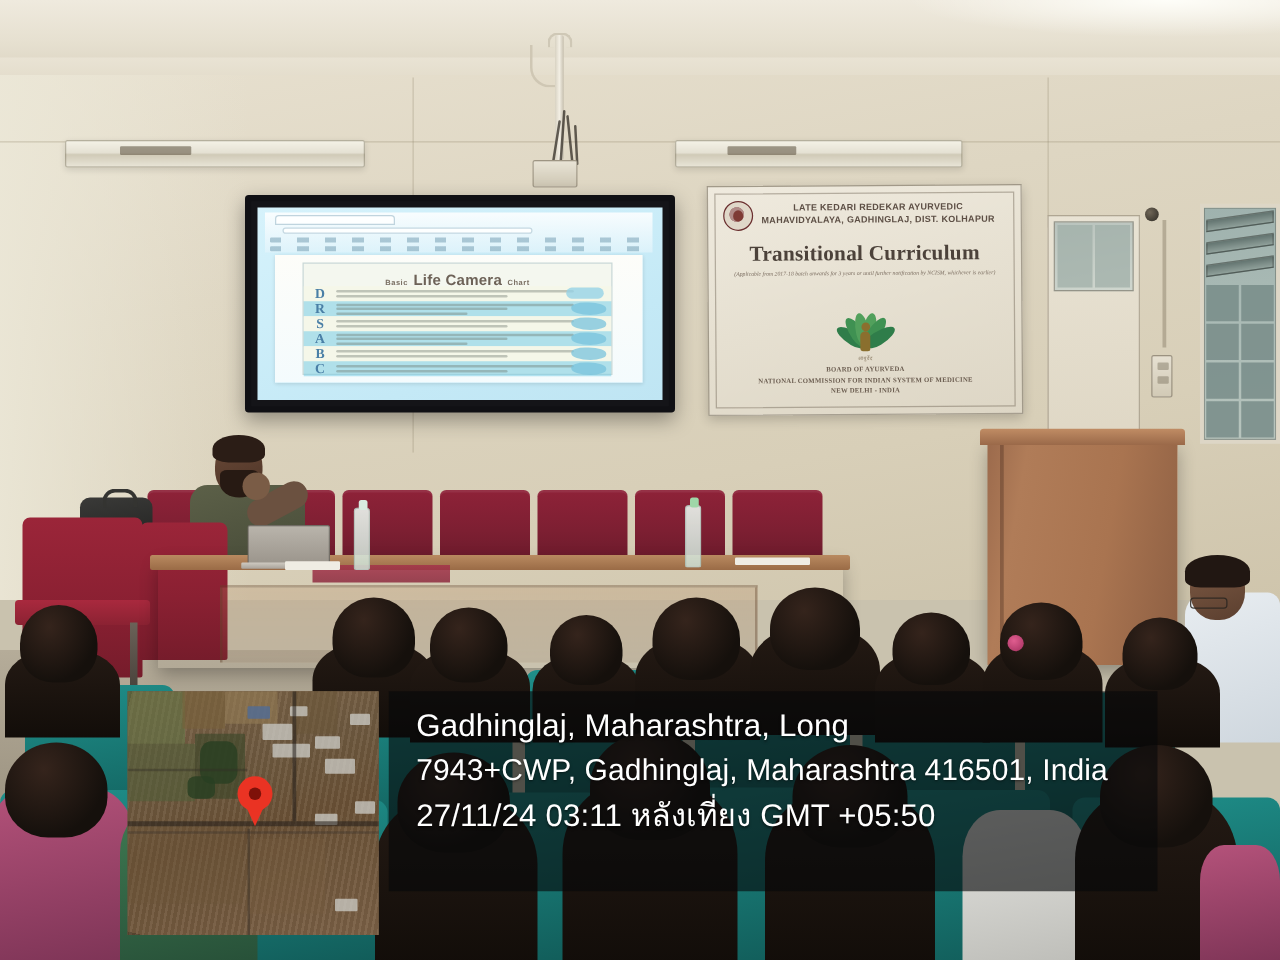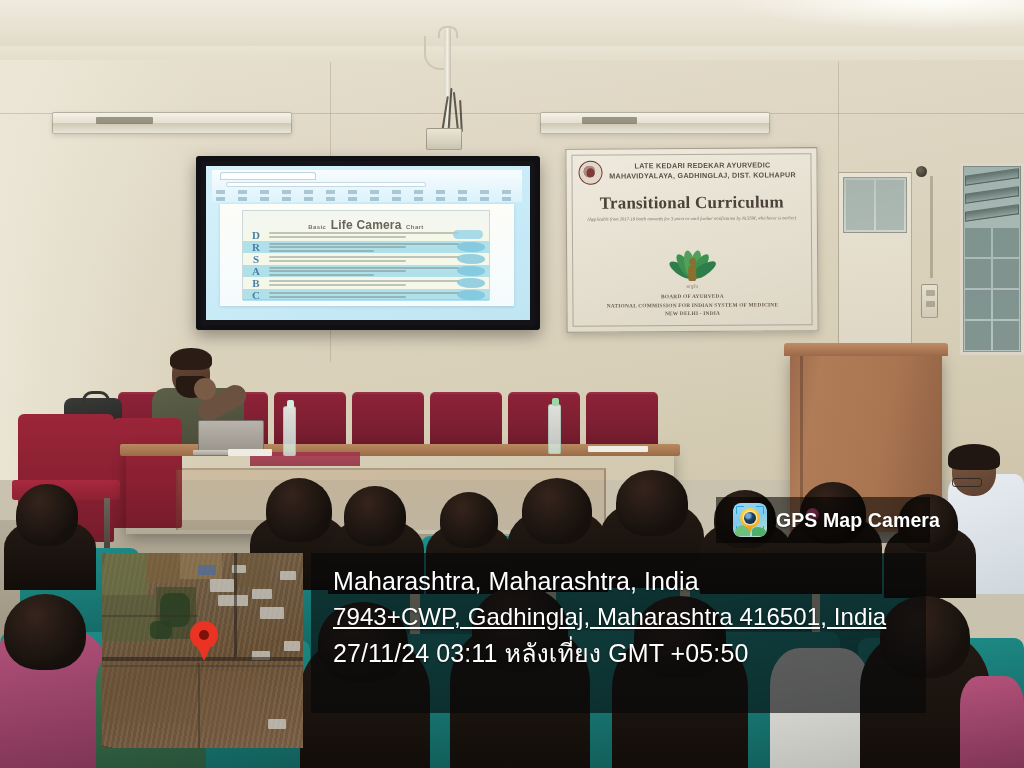--- a/index.html
+++ b/index.html
@@ -607,21 +607,21 @@
     padding: 10px 0 0 22px;
   }
   .info-line {
     color: #fff;
     font-size: 25px;
     line-height: 36px;
     letter-spacing: .1px;
     white-space: nowrap;
     text-shadow: 0 1px 2px rgba(0,0,0,.5);
   }
-  .info-line.addr { font-size: 24px; text-decoration: underline; }
+  .info-line.addr { font-size: 24px; }
   .info-line.coords { font-size: 25px; }
   .info-line.stamp { font-size: 25px; }
 </style>
 </head>
 <body>
 
 <div id="stage">
 
   <div class="photo">
 
@@ -885,33 +885,20 @@
 
       <div class="shoulders" style="left:612px; top:170px; width:136px; height:140px;"></div>
       <div class="head" style="left:634px; top:134px; width:92px;  height:82px;"></div>
 
       <div class="scarf-white" style="left:770px; top:186px; width:100px; height:124px;"></div>
       <div class="shoulders" style="left:860px; top:170px; width:130px; height:140px;"></div>
       <div class="head" style="left:880px; top:134px; width:90px;  height:82px;"></div>
       <div class="scarf-pink" style="left:960px; top:214px; width:64px;  height:96px;"></div>
     </div>
 
-    <div class="gps-badge">
-      <div class="gps-icon">
-        <div class="corner tl"></div>
-          <div class="corner tr"></div>
-        <div class="corner bl"></div>
-          <div class="corner br"></div>
-        <div class="landA"></div>
-        <div class="landB"></div>
-        <div class="pin"></div>
-        <div class="lens"></div>
-      </div>
-      <div class="gps-title">GPS Map Camera</div>
-    </div>
 
     <div class="map-thumb">
       <div class="map-sat"></div>
 
       <div class="map-field" style="left:0;   top:0;   width:46px; height:42px; background:rgba(96,118,70,.55);"></div>
       <div class="map-field" style="left:44px;top:0;   width:34px; height:30px; background:rgba(120,96,58,.6);"></div>
       <div class="map-field" style="left:78px;top:0;   width:42px; height:26px; background:rgba(150,126,86,.55);"></div>
       <div class="map-field" style="left:0;   top:42px;width:54px; height:46px; background:rgba(78,94,56,.55);"></div>
       <div class="map-field" style="left:54px;top:34px;width:40px; height:52px; background:rgba(56,70,40,.6);"></div>
       <div class="map-field" style="left:132px;top:0;  width:36px; height:34px; background:rgba(105,86,56,.5);"></div>
@@ -939,19 +926,19 @@
 
       <div class="map-pin">
         <div class="pin-tail"></div>
         <div class="pin-body"></div>
         <div class="pin-hole"></div>
       </div>
 
     </div>
 
     <div class="info-panel">
-      <div class="info-line place">Maharashtra, Maharashtra, India</div>
+      <div class="info-line place">Gadhinglaj, Maharashtra, Long</div>
       <div class="info-line addr">7943+CWP, Gadhinglaj, Maharashtra 416501, India</div>
       <div class="info-line stamp">27/11/24 03:11 หลังเที่ยง GMT +05:50</div>
     </div>
 
   </div>
 </div>
 
 </body></html>

